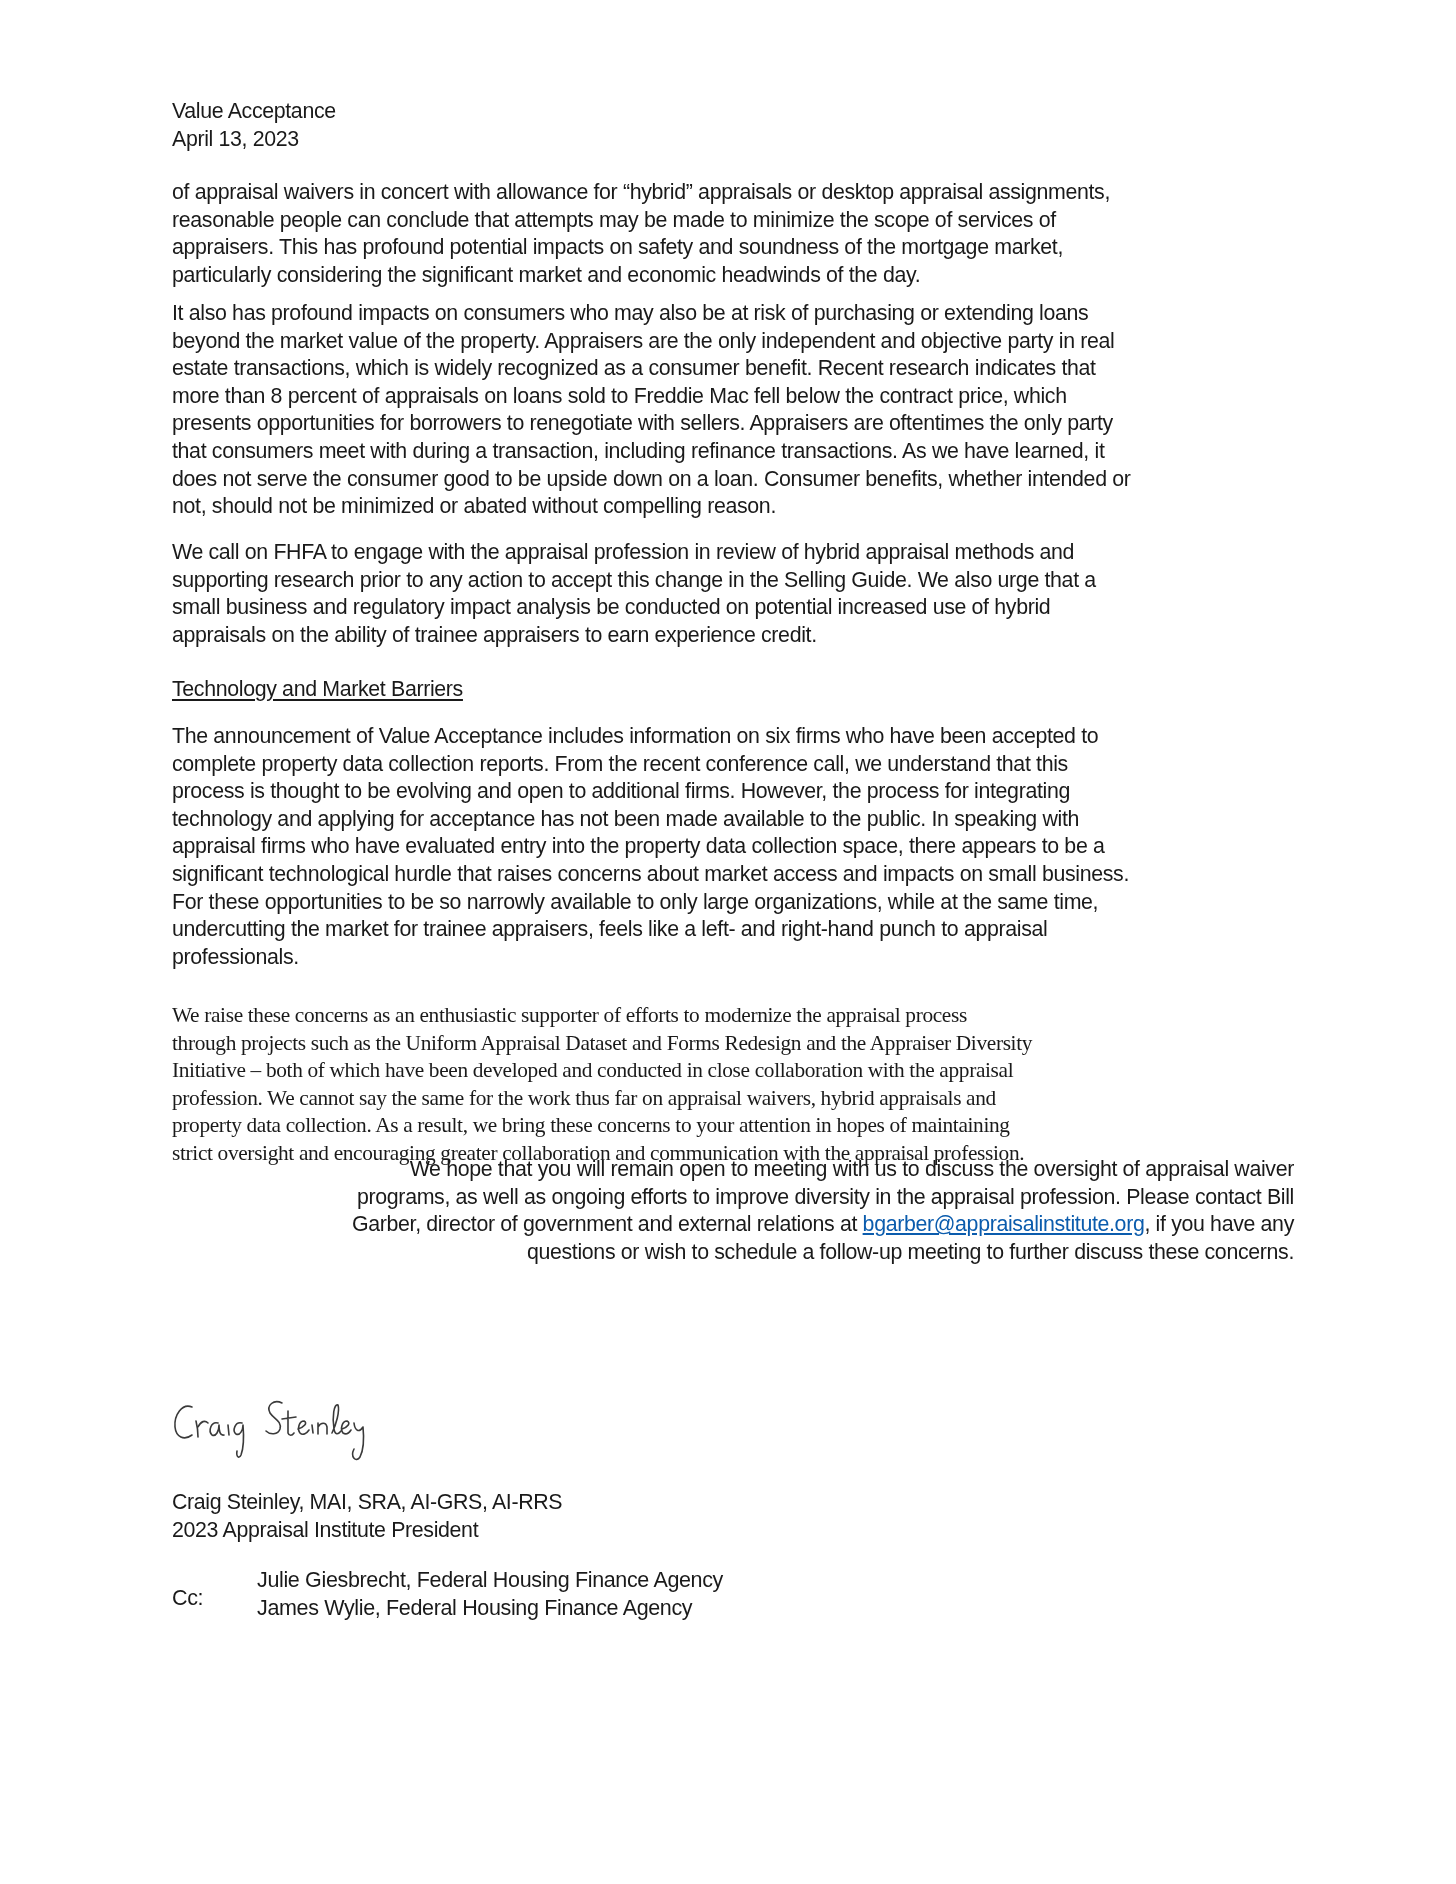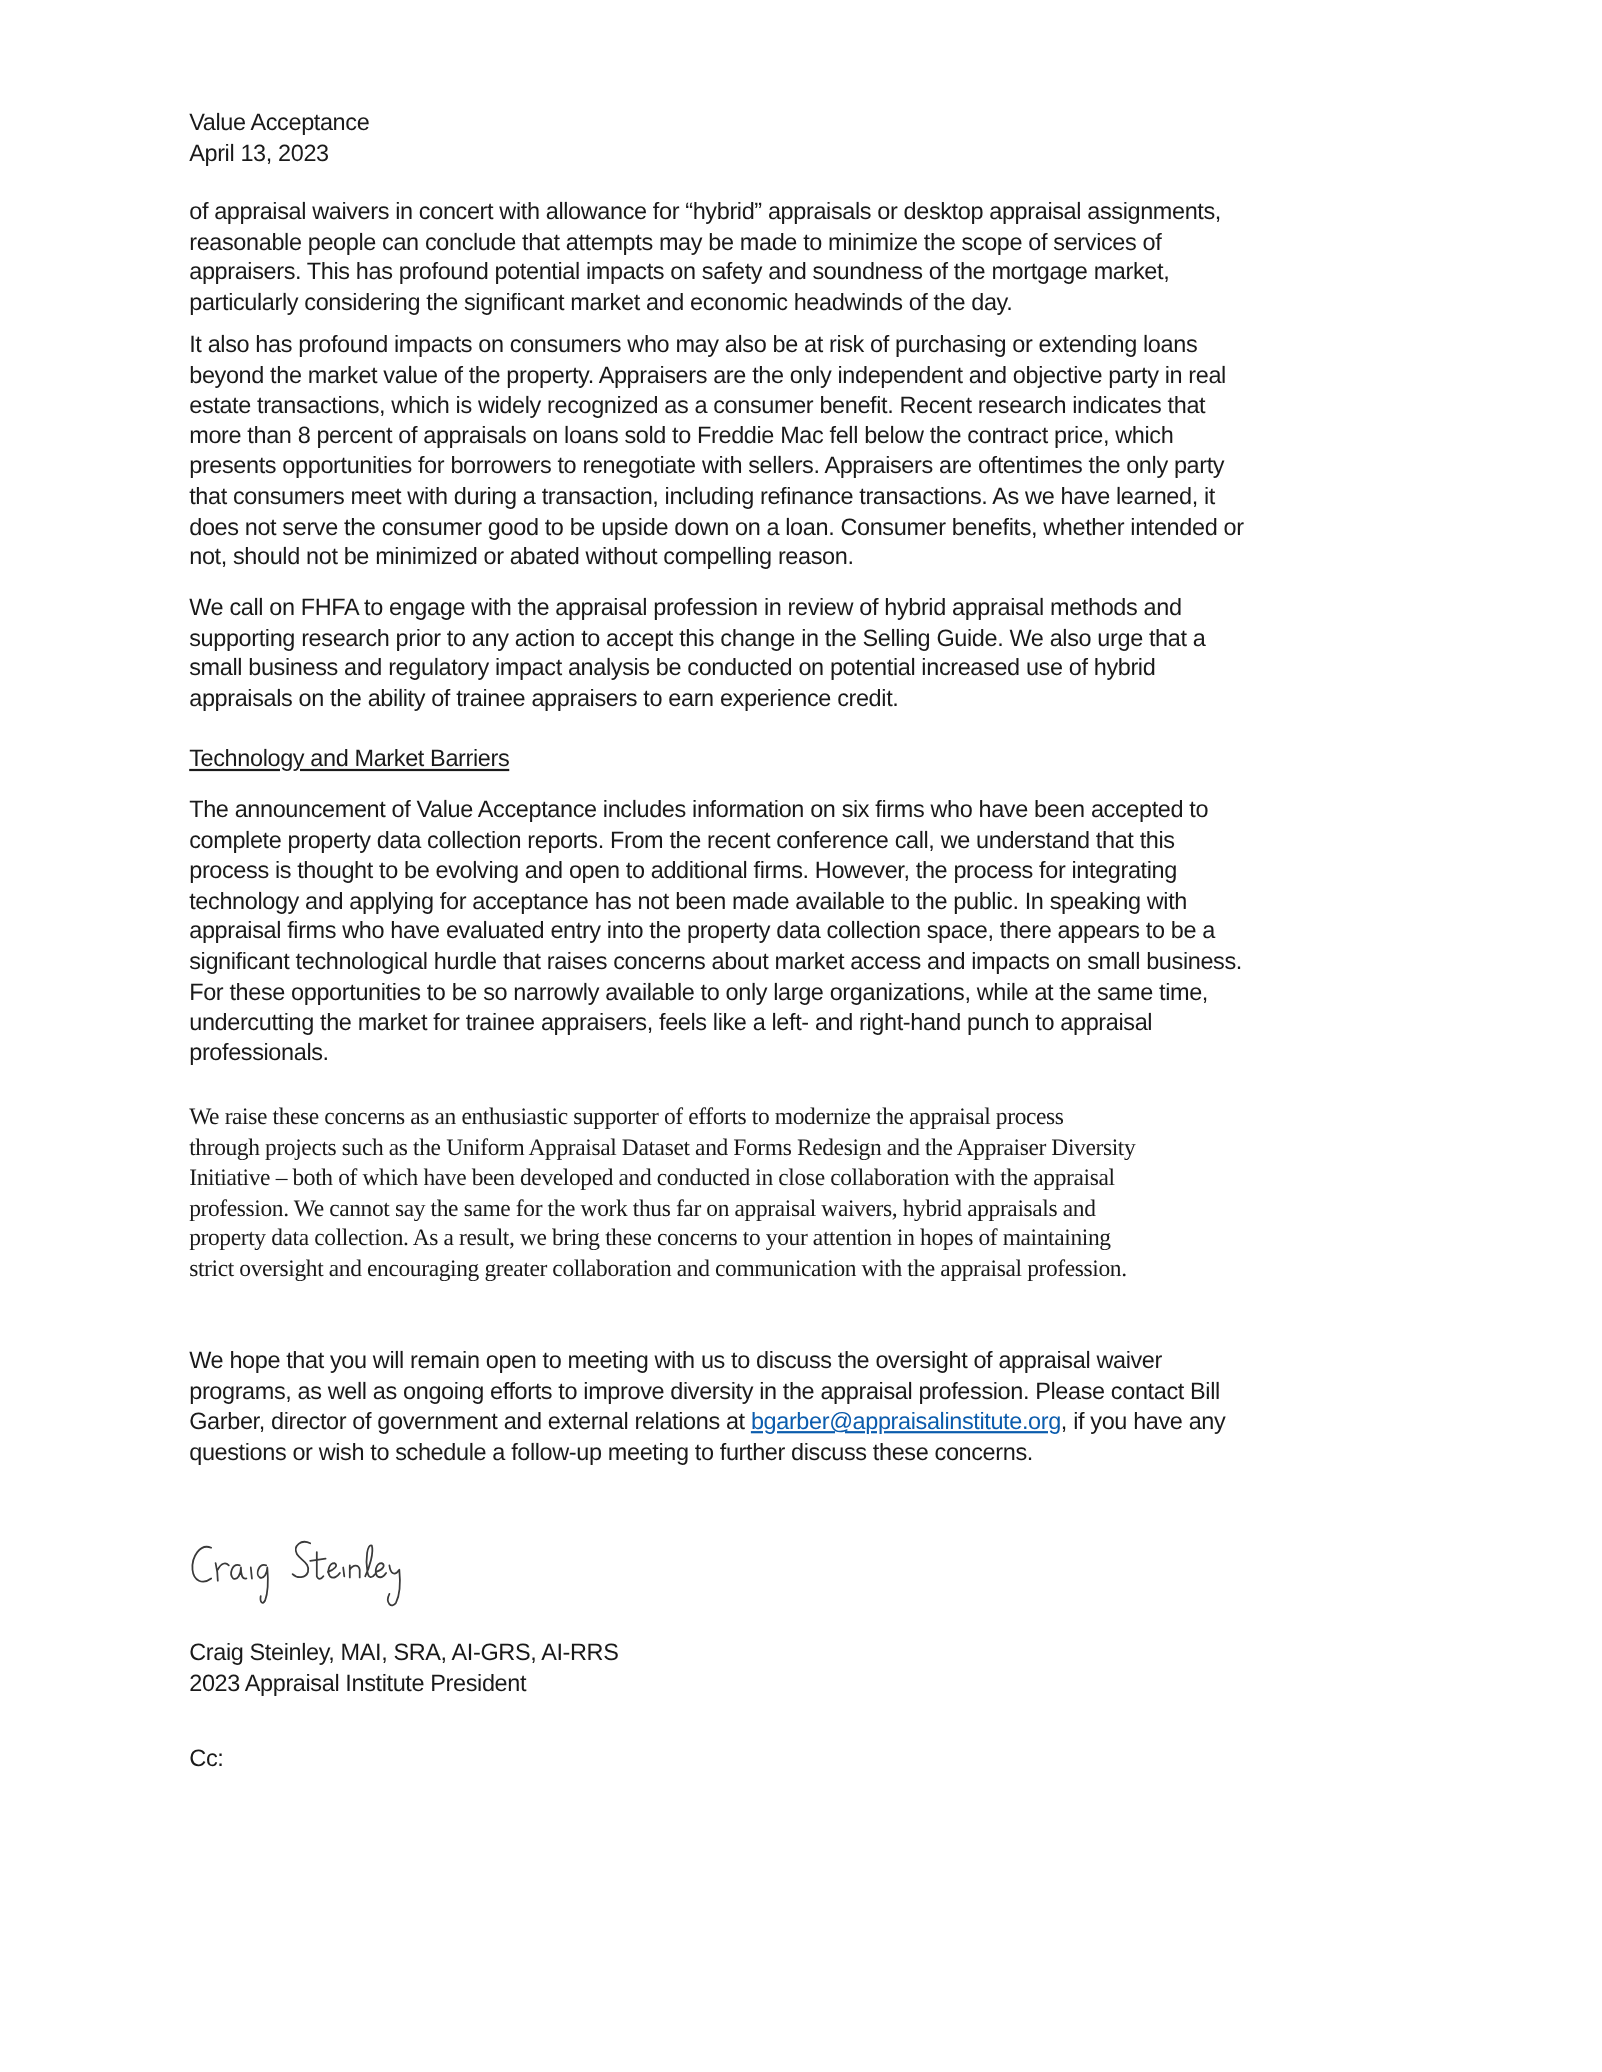--- a/index.html
+++ b/index.html
@@ -69,21 +69,21 @@
 
   <div class="block" style="top:1002px;font-family:Liberation Serif, serif;">
     <span class="line" style="transform: scaleX(0.9929);">We raise these concerns as an enthusiastic supporter of efforts to modernize the appraisal process</span>
     <span class="line" style="transform: scaleX(0.9929);">through projects such as the Uniform Appraisal Dataset and Forms Redesign and the Appraiser Diversity</span>
     <span class="line" style="transform: scaleX(0.9929);">Initiative – both of which have been developed and conducted in close collaboration with the appraisal</span>
     <span class="line" style="transform: scaleX(0.9929);">profession. We cannot say the same for the work thus far on appraisal waivers, hybrid appraisals and</span>
     <span class="line" style="transform: scaleX(0.9929);">property data collection. As a result, we bring these concerns to your attention in hopes of maintaining</span>
     <span class="line" style="transform: scaleX(0.9929);">strict oversight and encouraging greater collaboration and communication with the appraisal profession.</span>
   </div>
 
-  <div class="block" style="top:1224px;">
+  <div class="block" style="top:1156px;text-align:right;">
     <span class="line" style="transform: scaleX(0.9929);">We hope that you will remain open to meeting with us to discuss the oversight of appraisal waiver</span>
     <span class="line" style="transform: scaleX(0.9929);">programs, as well as ongoing efforts to improve diversity in the appraisal profession. Please contact Bill</span>
     <span class="line" style="transform: scaleX(0.9929);"><span>Garber, director of government and external relations at </span><a class="email" style="color: rgb(11, 92, 173);">bgarber@appraisalinstitute.org</a><span>, if you have any</span></span>
     <span class="line" style="transform: scaleX(0.9929);">questions or wish to schedule a follow-up meeting to further discuss these concerns.</span>
   </div>
 
 
   <svg class="sig" viewBox="0 0 260 80">
     <title>Craig Steinley</title>
     <g fill="none" stroke="#3a3a3a" stroke-width="1.6" stroke-linecap="round" stroke-linejoin="round">
@@ -117,14 +117,18 @@
   </svg>
 
   <div class="block" style="top:1489px;">
     <span class="line" style="transform: scaleX(0.9929);">Craig Steinley, MAI, SRA, AI-GRS, AI-RRS</span>
     <span class="line" style="transform: scaleX(0.9929);">2023 Appraisal Institute President</span>
   </div>
 
   <div class="cc-label" style="top:1567px;">
     <span class="line">Cc:</span>
   </div>
+  <div class="cc-names" style="top:1567px;">
+    <span class="line">Julie Giesbrecht, Federal Housing Finance Agency</span>
+    <span class="line">James Wylie, Federal Housing Finance Agency</span>
+  </div>
 
 </div>
 
 </body></html>

